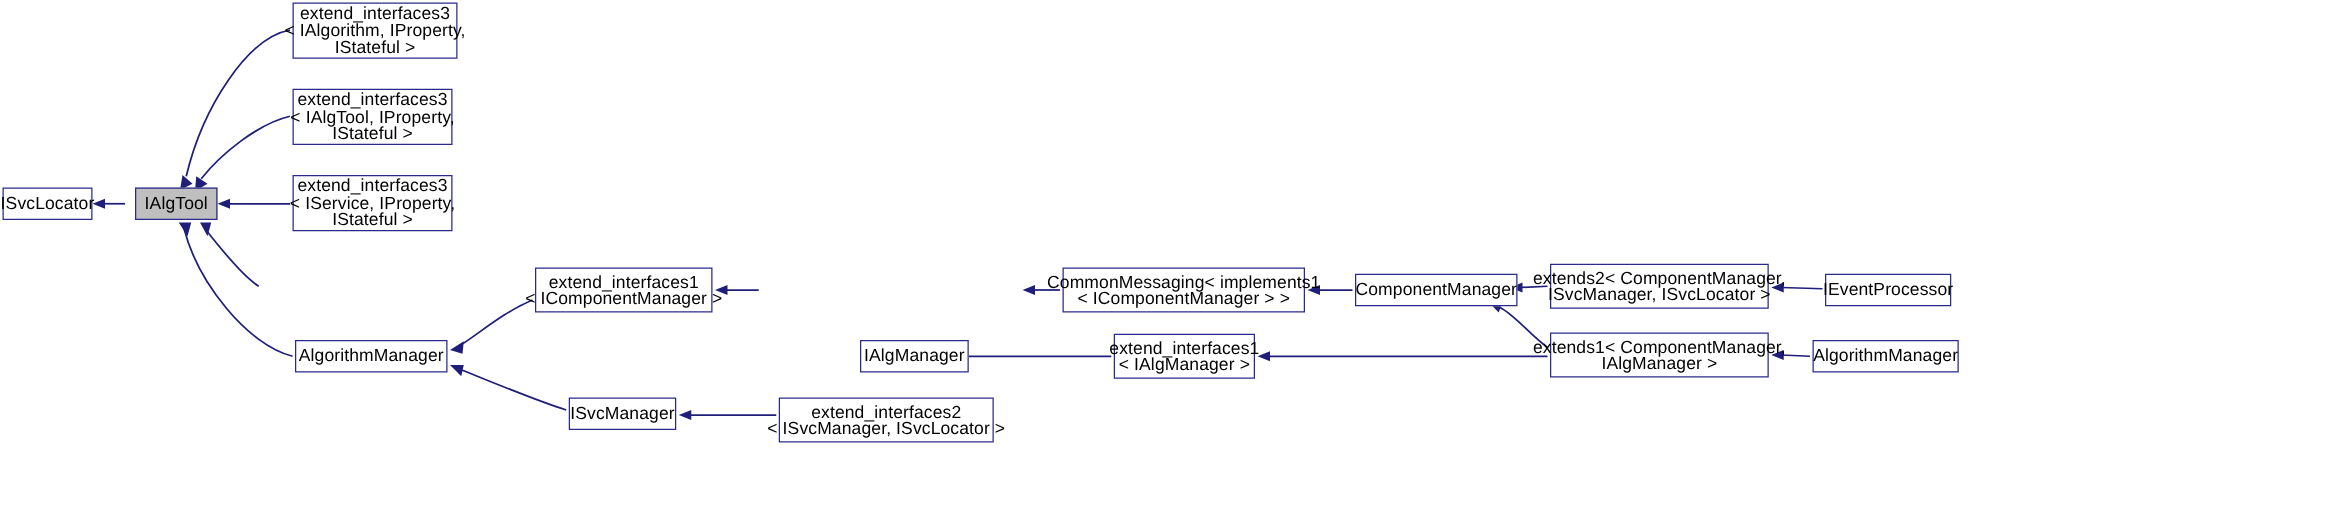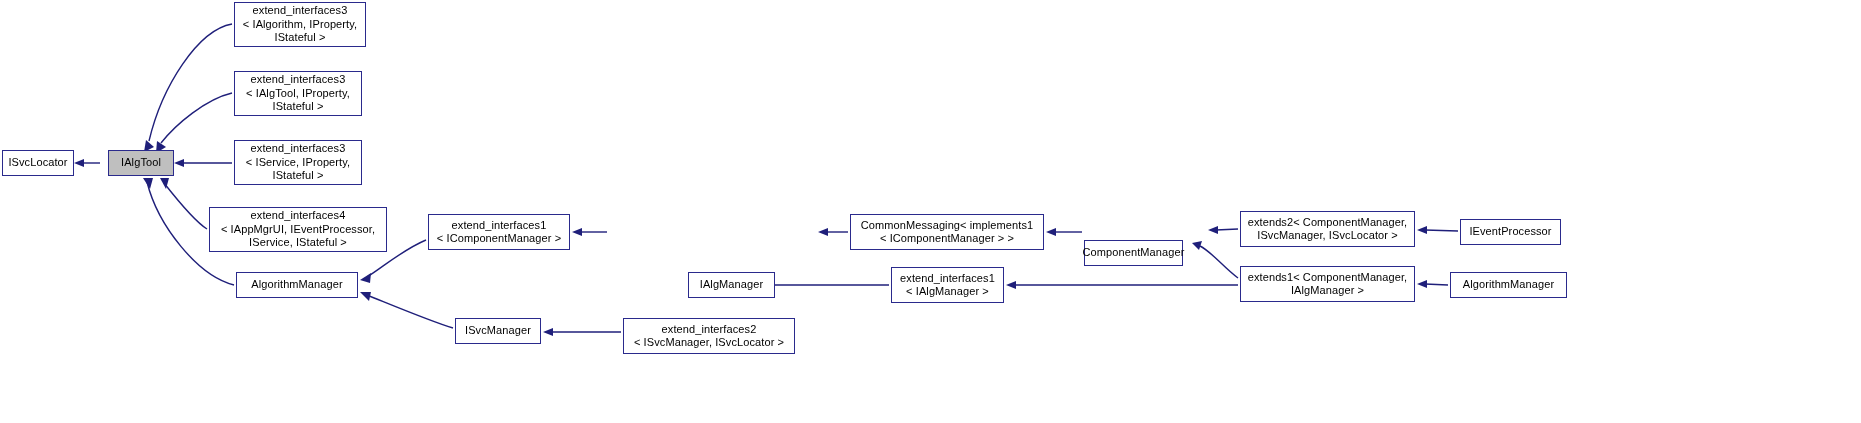--- a/index.html
+++ b/index.html
@@ -23,21 +23,21 @@
     top: 0;
     width: 1861px;
     height: 423px;
   }
   .node {
     position: absolute;
     box-sizing: border-box;
     border: 1px solid #2a2a8c;
     background: #ffffff;
     color: #000000;
-    font-size: 11px;
+    font-size: 14px;
     line-height: 13.5px;
     text-align: center;
     display: flex;
     align-items: center;
     justify-content: center;
     white-space: pre;
     letter-spacing: 0.1px;
   }
   .node.highlight {
     background: #bfbfbf;
@@ -94,34 +94,31 @@
   <div class="node highlight" style="left:108px;top:150px;width:66px;height:26px;">IAlgTool</div>
   <div class="node" style="left:234px;top:2px;width:132px;height:45px;">extend_interfaces3
 &lt; IAlgorithm, IProperty,
 IStateful &gt;</div>
   <div class="node" style="left:234px;top:71px;width:128px;height:45px;">extend_interfaces3
 &lt; IAlgTool, IProperty,
 IStateful &gt;</div>
   <div class="node" style="left:234px;top:140px;width:128px;height:45px;">extend_interfaces3
 &lt; IService, IProperty,
 IStateful &gt;</div>
-  <div class="node" style="left:209px;top:207px;width:178px;height:45px;">extend_interfaces4
-&lt; IAppMgrUI, IEventProcessor,
-IService, IStateful &gt;</div>
   <div class="node" style="left:236px;top:272px;width:122px;height:26px;">AlgorithmManager</div>
   <div class="node" style="left:455px;top:318px;width:86px;height:26px;">ISvcManager</div>
   <div class="node" style="left:428px;top:214px;width:142px;height:36px;">extend_interfaces1
 &lt; IComponentManager &gt;</div>
   <div class="node" style="left:623px;top:318px;width:172px;height:36px;">extend_interfaces2
 &lt; ISvcManager, ISvcLocator &gt;</div>
   <div class="node" style="left:688px;top:272px;width:87px;height:26px;">IAlgManager</div>
   <div class="node" style="left:850px;top:214px;width:194px;height:36px;">CommonMessaging&lt; implements1
 &lt; IComponentManager &gt; &gt;</div>
   <div class="node" style="left:891px;top:267px;width:113px;height:36px;">extend_interfaces1
 &lt; IAlgManager &gt;</div>
-  <div class="node" style="left:1084px;top:219px;width:99px;height:26px;margin-top:21px;">ComponentManager</div>
+  <div class="node" style="left:1084px;top:219px;width:130px;height:26px;">ComponentManager</div>
   <div class="node" style="left:1240px;top:211px;width:175px;height:36px;">extends2&lt; ComponentManager,
 ISvcManager, ISvcLocator &gt;</div>
   <div class="node" style="left:1240px;top:266px;width:175px;height:36px;">extends1&lt; ComponentManager,
 IAlgManager &gt;</div>
   <div class="node" style="left:1460px;top:219px;width:101px;height:26px;">IEventProcessor</div>
   <div class="node" style="left:1450px;top:272px;width:117px;height:26px;">AlgorithmManager</div>
 </div>
 
 </body></html>

